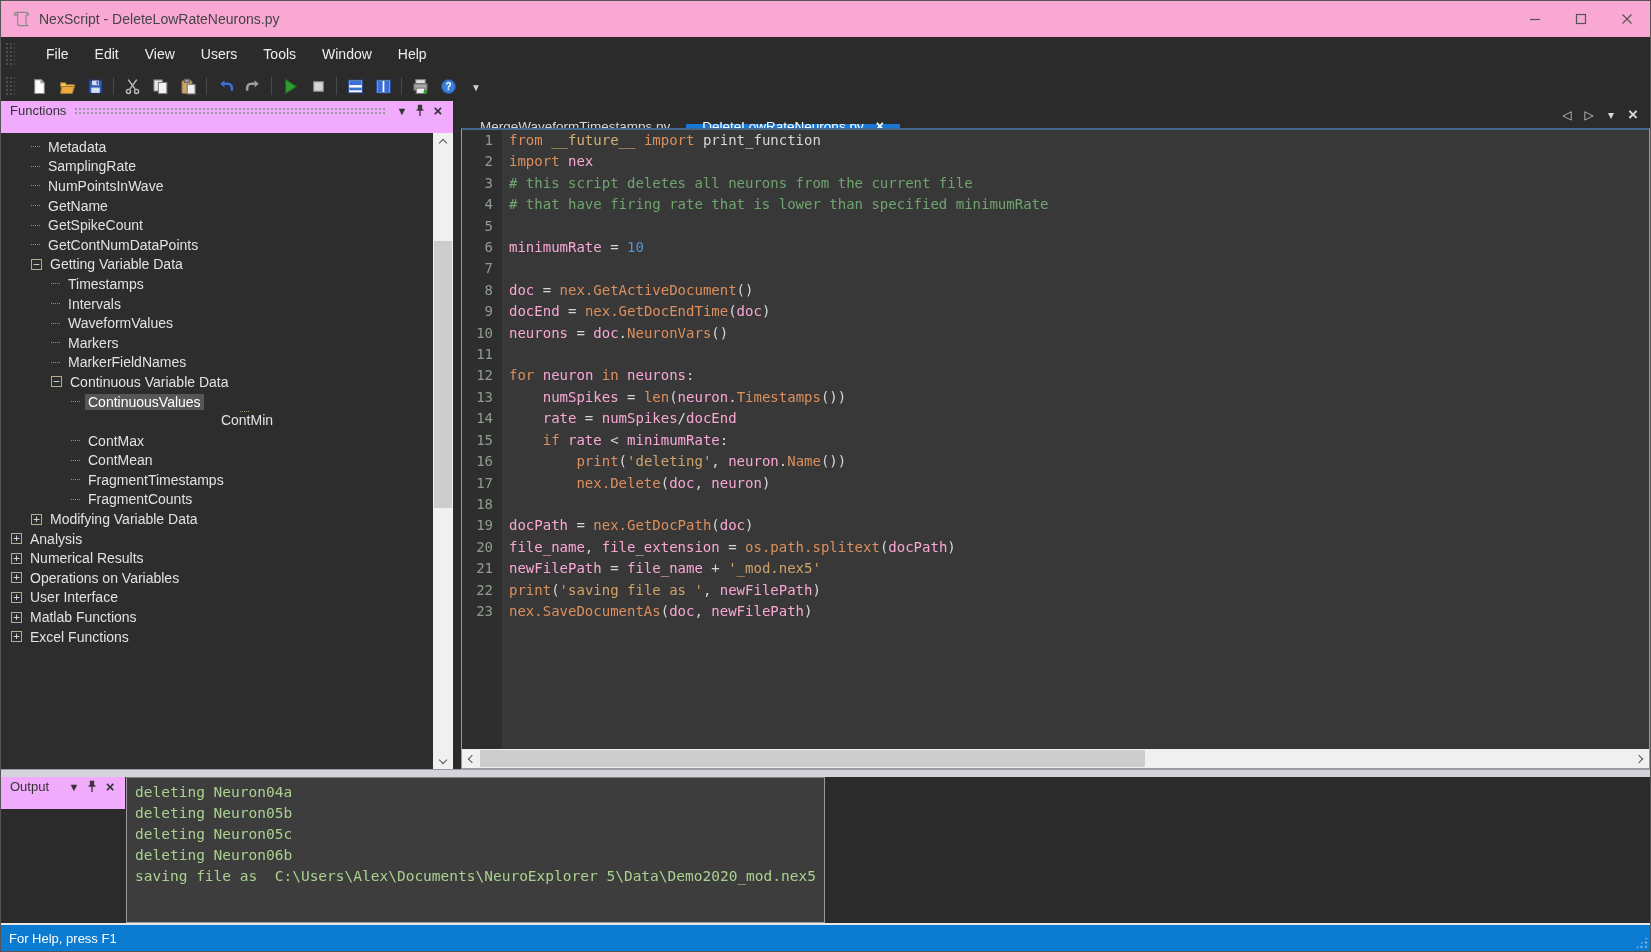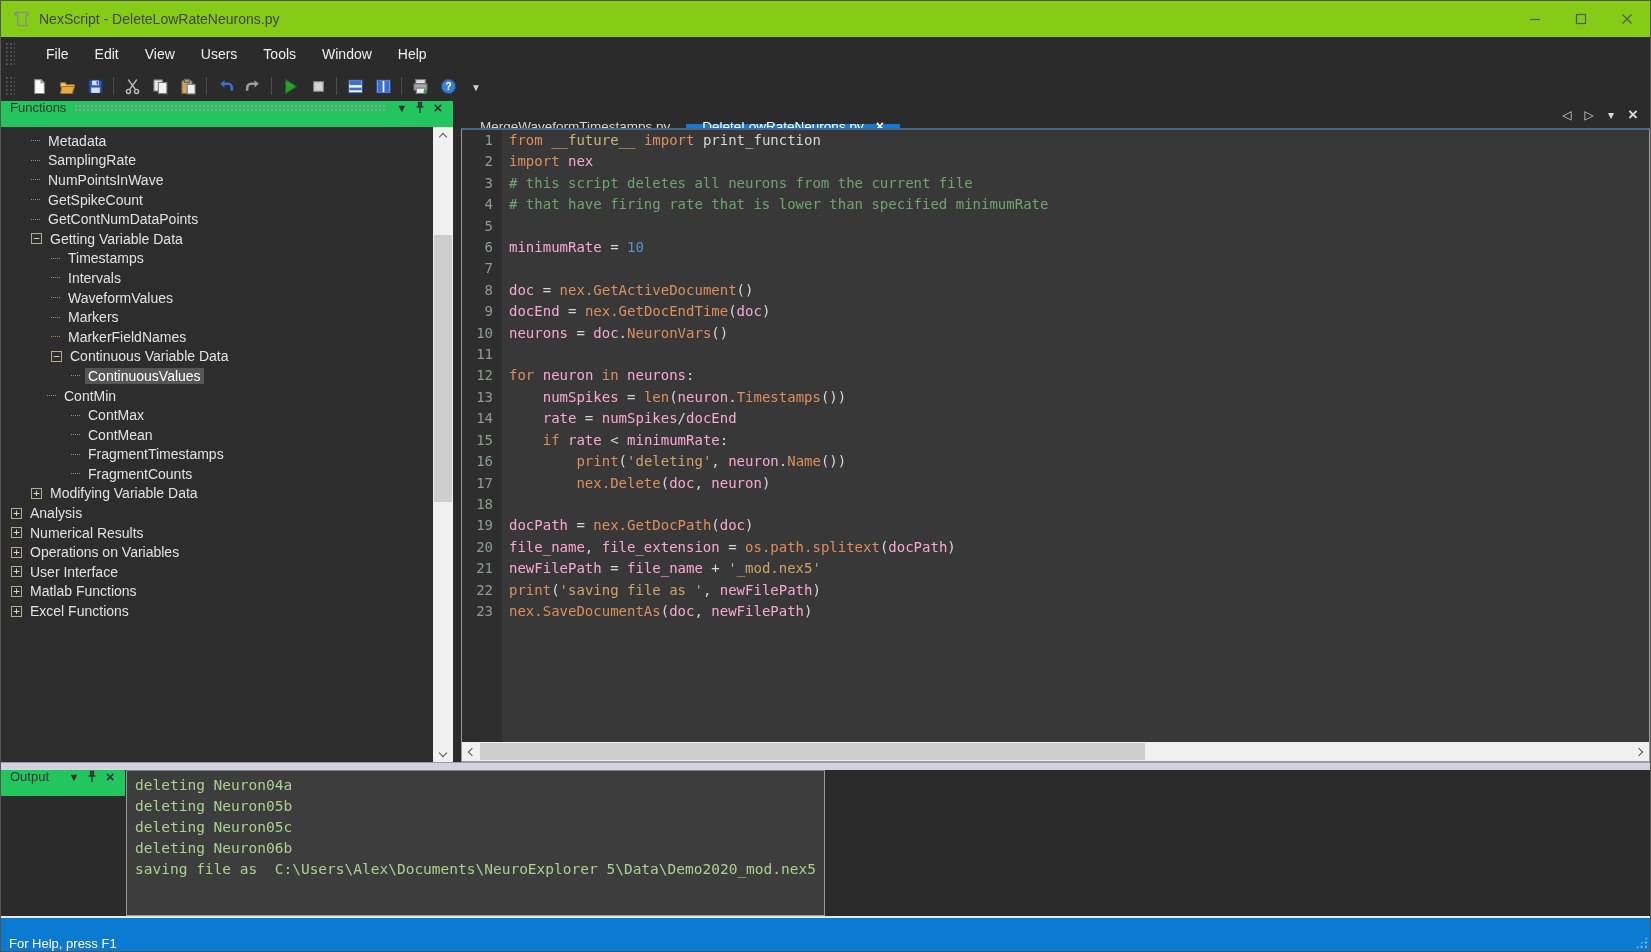--- a/index.html
+++ b/index.html
@@ -1,40 +1,40 @@
 <!DOCTYPE html>
 <html><head>
 <meta charset="utf-8">
 <style>
   * { margin:0; padding:0; box-sizing:border-box; }
   html,body { background:#666; }
   body { font-family:"Liberation Sans","DejaVu Sans",sans-serif; }
   .window { width:1651px; height:952px; border:1px solid #555; display:flex; flex-direction:column; background:#2b2b2b; overflow:hidden; }
 
   
-  .titlebar { height:36px; background:#84cc16; display:flex; align-items:center; flex:0 0 auto; }
+  .titlebar { height:36px; background:#f9a8d4; display:flex; align-items:center; flex:0 0 auto; }
   .app-icon { width:20px; height:20px; margin:0 8px 0 10px; }
   .title-text { font-size:14px; color:#444; }
   .win-controls { margin-left:auto; display:flex; height:100%; }
   .win-btn { width:46px; display:flex; align-items:center; justify-content:center; color:#555; font-size:15px; }
   .win-btn svg { display:block; }
 
   
   .menubar { height:34px; background:#2b2b2b; display:flex; align-items:center; flex:0 0 auto; }
   .grip { width:10px; height:70%; margin-left:4px; background-image:radial-gradient(#4d4d4d 1px, transparent 1.2px); background-size:4px 4px; }
   .menu-item { color:#eeeeee; font-size:14px; padding:5px 13px; }
   .toolbar { height:30px; background:#2b2b2b; display:flex; align-items:center; flex:0 0 auto; padding-left:0; }
   .tb-btn { width:26px; height:24px; display:flex; align-items:center; justify-content:center; margin:0 1px; }
   .tb-sep { width:1px; height:18px; background:#4a4a4a; margin:0 4px; }
   .tb-btn svg { display:block; }
 
   
   .main { flex:1 1 auto; display:flex; min-height:0; }
   .left-panel { width:452px; flex:0 0 auto; display:flex; flex-direction:column; background:#2d2d2d; }
-  .panel-header { height:26px; background:#22c55e; display:flex; align-items:center; padding:0 6px 13px 9px; flex:0 0 auto; }
+  .panel-header { height:32px; background:#f0abfc; display:flex; align-items:center; padding:0 6px 13px 9px; flex:0 0 auto; }
   .panel-title { font-size:13px; color:#333; margin-right:8px; white-space:nowrap; }
   .dotted-leader { flex:1 1 auto; height:7px; background-image:radial-gradient(#9a9a9a 0.8px, transparent 1px); background-size:4px 4px; background-position:0 0; margin-right:8px; }
   .hdr-icon { width:18px; height:16px; display:flex; align-items:center; justify-content:center; color:#333; font-size:11px; }
   .hdr-icon svg { display:block; }
 
   .tree-wrap { flex:1 1 auto; display:flex; min-height:0; }
   .tree { flex:1 1 auto; background:#2d2d2d; overflow:hidden; padding-top:4px; }
   .tree-row { height:19.6px; display:flex; align-items:center; font-size:14px; color:#e2e2e2; white-space:nowrap; }
   .expander { width:11px; height:11px; border:1px solid #baa98c; background:#2d2d2d; color:#d8d8d8; font-size:11px; line-height:9px; text-align:center; margin-right:5px; flex:0 0 auto; font-family:"DejaVu Sans Mono",monospace; }
   .leaf-dash { width:9px; border-top:1px dotted #9a8d74; margin-right:5px; flex:0 0 auto; }
@@ -83,21 +83,21 @@
   .chev.l { transform:rotate(45deg); margin-left:3px; }
   .chev.r { transform:rotate(-135deg); margin-right:3px; }
   .hs-thumb { position:absolute; top:1px; bottom:1px; left:18px; width:56%; background:#cdcdcd; }
 
   
   .h-splitter { height:8px; flex:0 0 auto; background:#d2d3dd; border-top:1px solid #9a9aa8; }
   .output-panel { flex:0 0 auto; display:flex; flex-direction:row; }
   .output-content { height:146px; flex:0 0 auto; background:#3d3d3d; border:1px solid #9a9a9a; border-top-color:#7c7c7c; margin:0 1px; font-family:"DejaVu Sans Mono","Liberation Mono",monospace; font-size:14.5px; line-height:21px; color:#abd18f; padding:4px 8px; white-space:pre; overflow:hidden; }
 
   
-  .statusbar { height:35px; flex:0 0 auto; background:#0b7ad1; color:#ffffff; font-size:13px; display:flex; align-items:flex-end; padding-left:8px; position:relative; border-top:2px solid #e8e8e8; }
+  .statusbar { height:28px; flex:0 0 auto; background:#0b7ad1; color:#ffffff; font-size:13px; display:flex; align-items:center; padding-left:8px; position:relative; border-top:2px solid #e8e8e8; }
   .resize-grip { position:absolute; right:2px; bottom:2px; width:13px; height:13px;
     background-image:radial-gradient(#8fc0ea 1px, transparent 1.2px); background-size:4.4px 4.4px;
     clip-path:polygon(100% 0, 100% 100%, 0 100%); }
 </style>
 </head>
 <body>
 
 <div class="window">
 
   <div class="titlebar">
@@ -298,20 +298,24 @@
             <div class="tree-row" style="padding-left: 30px;">
               <div class="leaf-dash"></div>
               <span class="tree-label">SamplingRate</span>
             </div>
             <div class="tree-row" style="padding-left: 30px;">
               <div class="leaf-dash"></div>
               <span class="tree-label">NumPointsInWave</span>
             </div>
             <div class="tree-row" style="padding-left: 30px;">
               <div class="leaf-dash"></div>
+              <span class="tree-label">GetName</span>
+            </div>
+            <div class="tree-row" style="padding-left: 30px;">
+              <div class="leaf-dash"></div>
               <span class="tree-label">GetSpikeCount</span>
             </div>
             <div class="tree-row" style="padding-left: 30px;">
               <div class="leaf-dash"></div>
               <span class="tree-label">GetContNumDataPoints</span>
             </div>
             <div class="tree-row" style="padding-left: 30px;">
               <div class="expander">−</div>
               <span class="tree-label">Getting Variable Data</span>
             </div>
@@ -336,21 +340,21 @@
               <span class="tree-label">MarkerFieldNames</span>
             </div>
             <div class="tree-row" style="padding-left: 50px;">
               <div class="expander">−</div>
               <span class="tree-label">Continuous Variable Data</span>
             </div>
             <div class="tree-row" style="padding-left: 70px;">
               <div class="leaf-dash"></div>
               <span class="tree-label selected">ContinuousValues</span>
             </div>
-            <div class="tree-row" style="padding-left: 46px;">
+            <div class="tree-row" style="padding-left: 60px; flex-direction: column;">
               <div class="leaf-dash"></div>
               <span class="tree-label">ContMin</span>
             </div>
             <div class="tree-row" style="padding-left: 70px;">
               <div class="leaf-dash"></div>
               <span class="tree-label">ContMax</span>
             </div>
             <div class="tree-row" style="padding-left: 70px;">
               <div class="leaf-dash"></div>
               <span class="tree-label">ContMean</span>

